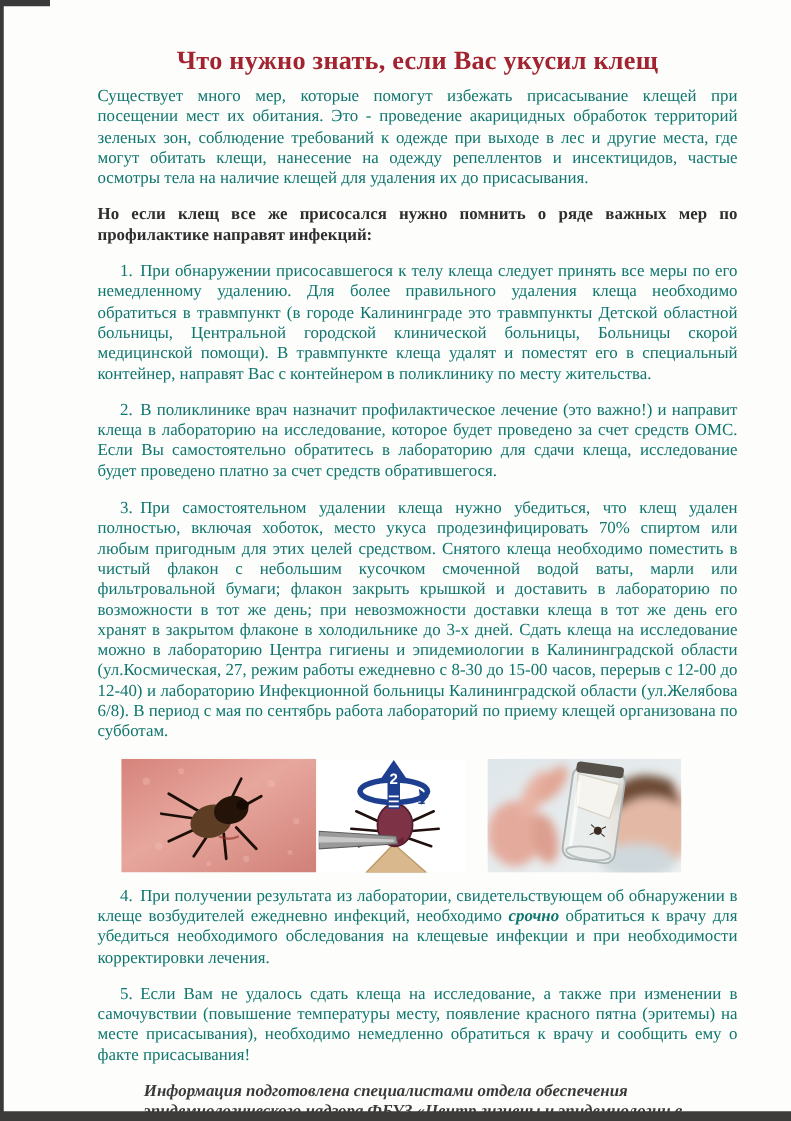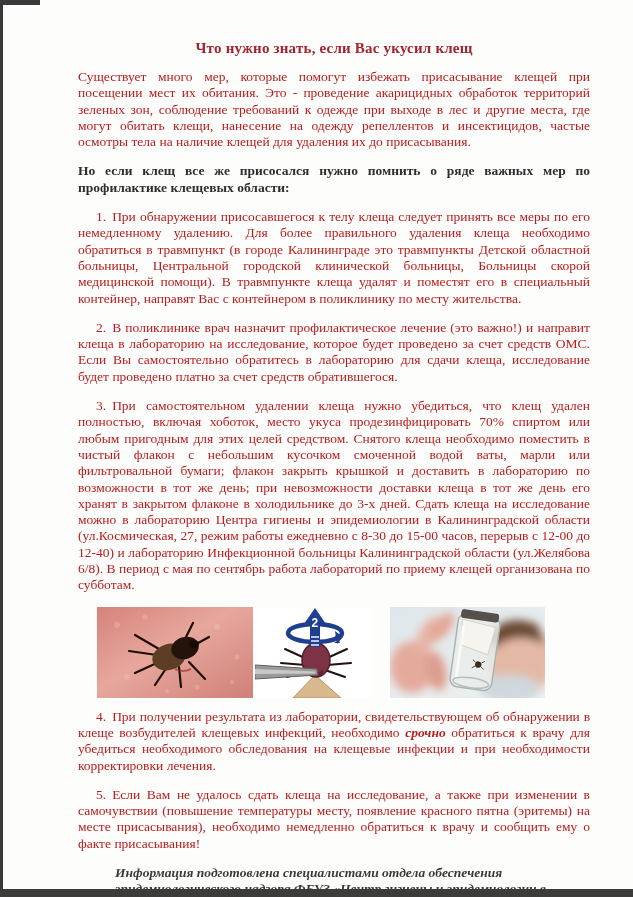--- a/index.html
+++ b/index.html
@@ -16,28 +16,28 @@
     overflow:hidden;
   }
   .edge-left   { position:absolute; left:0; top:0; width:3px; height:100%; background:#3a3a3a; }
   .edge-bottom { position:absolute; left:0; bottom:0; width:100%; height:8px; background:#3e3c3a; }
   .edge-topleft{ position:absolute; left:0; top:0; width:40px; height:5px; background:#3a3a3a; }
   .content {
     position:absolute; left:78px; top:0; width:512px;
   }
   .title {
     margin-top:36px; margin-bottom:9px;
-    font-size:15px; line-height:24px; font-weight:bold;
+    font-size:21px; line-height:24px; font-weight:bold;
     text-align:center; color:#a22430;
     letter-spacing:.2px;
   }
   .body {
     font-size:13.5px; line-height:16.3px;
     text-align:justify;
-    color:#b91c1c;
+    color:#0f766e;
     margin-bottom:13px;
   }
   .subhead { font-weight:bold; color:#2e2e2e; margin-top:2px; }
   .item { text-indent:18px; }
   .item .num { padding-right:6px; }
   .bold-word { font-weight:bold;font-style:italic; }
   .figures {
     display:flex; align-items:flex-start;
     margin:1px 0 11px 19px; height:91px;
   }
@@ -58,21 +58,21 @@
 <div class="page">
   <div class="edge-left"></div>
   <div class="edge-topleft"></div>
 
   <div class="content">
 
     <h1 class="title">Что нужно знать, если Вас укусил клещ</h1>
 
     <p class="body">Существует много мер, которые помогут избежать присасывание клещей при посещении мест их обитания. Это - проведение акарицидных обработок территорий зеленых зон, соблюдение требований к одежде при выходе в лес и другие места, где могут обитать клещи, нанесение на одежду репеллентов и инсектицидов, частые осмотры тела на наличие клещей для удаления их до присасывания.</p>
 
-    <p class="body subhead">Но если клещ все же присосался нужно помнить о ряде важных мер по профилактике клещевых области:</p>
+    <p class="body subhead">Но если клещ все же присосался нужно помнить о ряде важных мер по профилактике направят инфекций:</p>
 
     <p class="body item"><span class="num">1.</span><span>При обнаружении присосавшегося к телу клеща следует принять все меры по его немедленному удалению. Для более правильного удаления клеща необходимо обратиться в травмпункт (в городе Калининграде это травмпункты Детской областной больницы, Центральной городской клинической больницы, Больницы скорой медицинской помощи). В травмпункте клеща удалят и поместят его в специальный контейнер, направят Вас с контейнером в поликлинику по месту жительства.</span></p>
 
     <p class="body item"><span class="num">2.</span><span>В поликлинике врач назначит профилактическое лечение (это важно!) и направит клеща в лабораторию на исследование, которое будет проведено за счет средств ОМС. Если Вы самостоятельно обратитесь в лабораторию для сдачи клеща, исследование будет проведено платно за счет средств обратившегося.</span></p>
 
     <p class="body item"><span class="num">3.</span><span>При самостоятельном удалении клеща нужно убедиться, что клещ удален полностью, включая хоботок, место укуса продезинфицировать 70% спиртом или любым пригодным для этих целей средством. Снятого клеща необходимо поместить в чистый флакон с небольшим кусочком смоченной водой ваты, марли или фильтровальной бумаги; флакон закрыть крышкой и доставить в лабораторию по возможности в тот же день; при невозможности доставки клеща в тот же день его хранят в закрытом флаконе в холодильнике до 3-х дней. Сдать клеща на исследование можно в лабораторию Центра гигиены и эпидемиологии в Калининградской области (ул.Космическая, 27, режим работы ежедневно с 8-30 до 15-00 часов, перерыв с 12-00 до 12-40) и лабораторию Инфекционной больницы Калининградской области (ул.Желябова 6/8). В период с мая по сентябрь работа лабораторий по приему клещей организована по субботам.</span></p>
 
     <div class="figures">
 
       <svg class="fig fig1" viewBox="0 0 156 91" xmlns="http://www.w3.org/2000/svg">
@@ -187,21 +187,21 @@
               <line x1="87" y1="55" x2="84" y2="53"></line>
                 <line x1="87" y1="59" x2="84" y2="61"></line>
               <line x1="93" y1="55" x2="96" y2="53"></line>
                 <line x1="93" y1="59" x2="96" y2="61"></line>
             </g>
           </g>
         </g>
       </svg>
     </div>
 
-    <p class="body item"><span class="num">4.</span><span>При получении результата из лаборатории, свидетельствующем об обнаружении в клеще возбудителей клещевых инфекций, необходимо </span><span class="bold-word">срочно</span><span> обратиться к врачу для убедиться необходимого обследования на клещевые инфекции и при необходимости корректировки лечения.</span></p>
+    <p class="body item"><span class="num">4.</span><span>При получении результата из лаборатории, свидетельствующем об обнаружении в клеще возбудителей ежедневно инфекций, необходимо </span><span class="bold-word">срочно</span><span> обратиться к врачу для убедиться необходимого обследования на клещевые инфекции и при необходимости корректировки лечения.</span></p>
 
     <p class="body item"><span class="num">5.</span><span>Если Вам не удалось сдать клеща на исследование, а также при изменении в самочувствии (повышение температуры месту, появление красного пятна (эритемы) на месте присасывания), необходимо немедленно обратиться к врачу и сообщить ему о факте присасывания!</span></p>
 
     <p class="footer">Информация подготовлена специалистами отдела обеспечения эпидемиологического надзора ФБУЗ «Центр гигиены и эпидемиологии в Калининградской области».</p>
 
   </div>
 
   <div class="edge-bottom"></div>
 </div>
 

